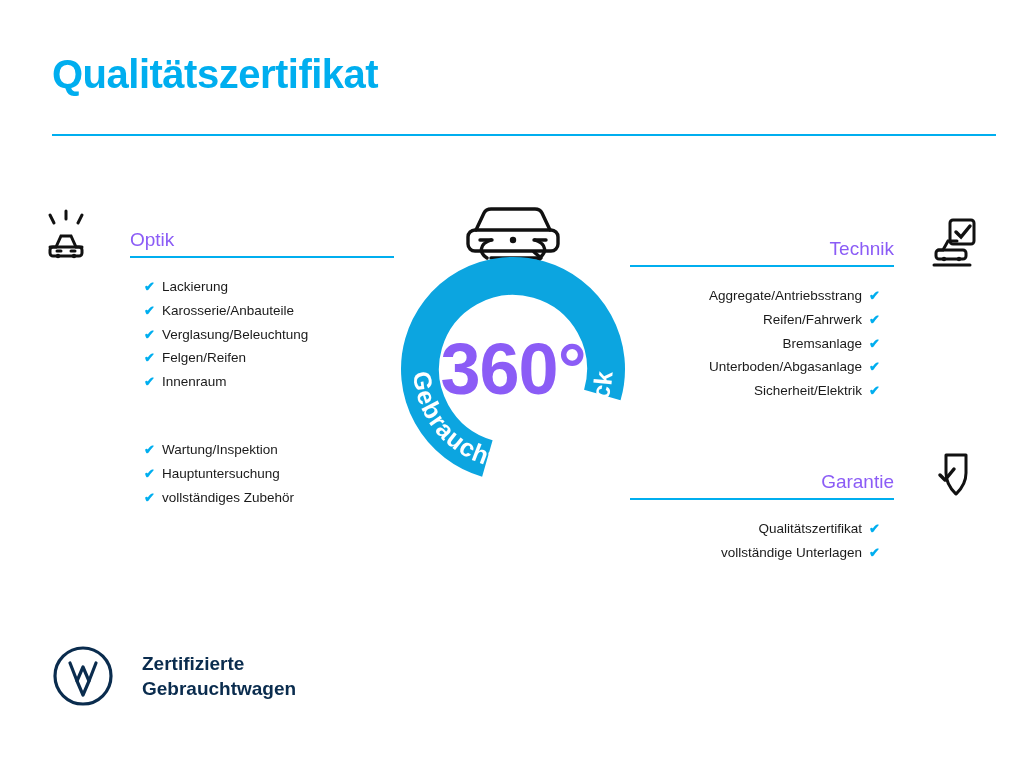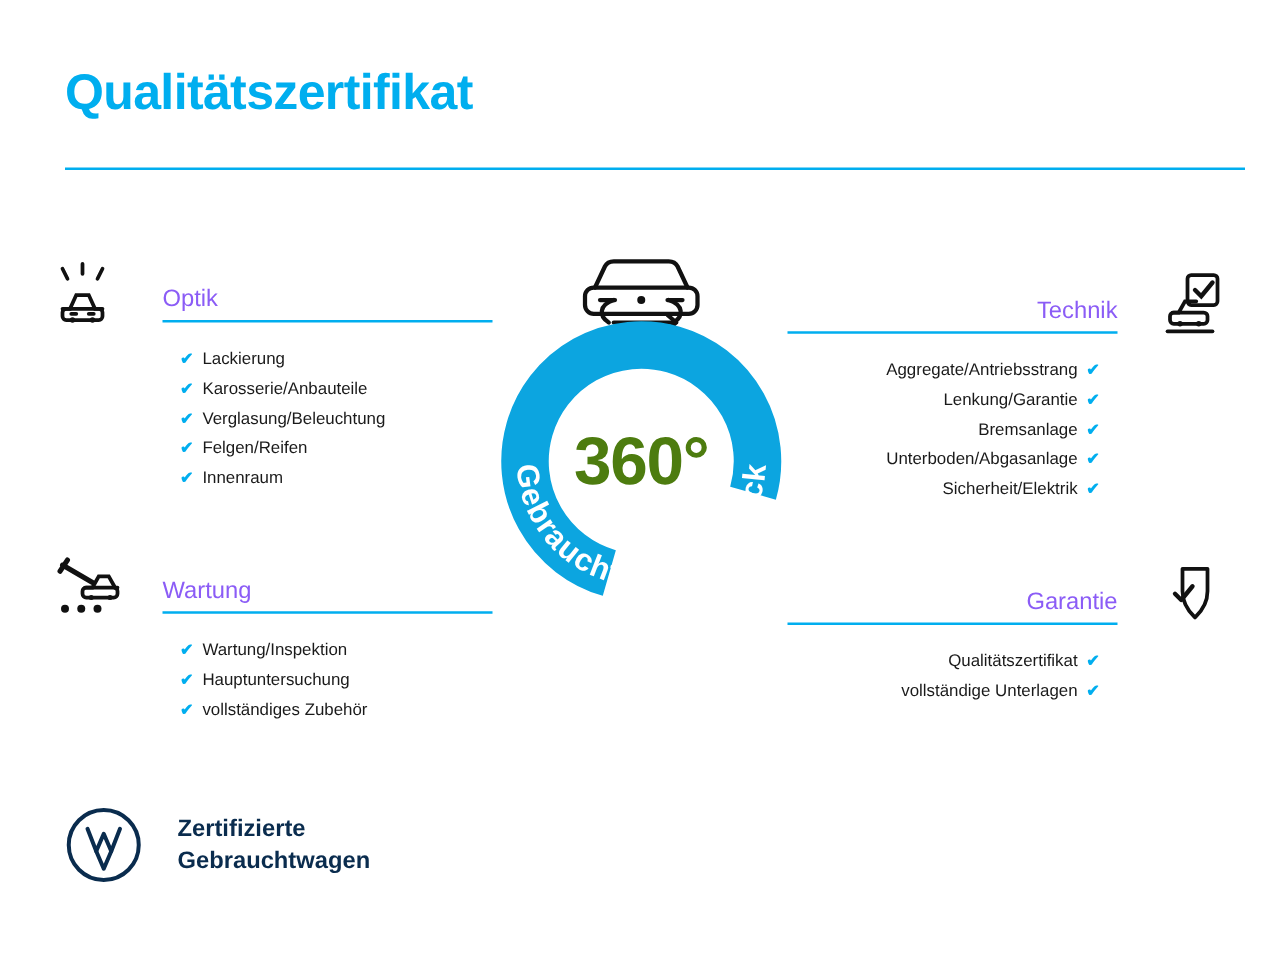--- a/index.html
+++ b/index.html
@@ -123,23 +123,23 @@
   }
   .deg {
     position: absolute;
     left: 0;
     top: 0;
     width: 250px;
     height: 250px;
     display: flex;
     align-items: center;
     justify-content: center;
-    font-size: 54px;
+    font-size: 72px;
     font-weight: bold;
-    color: #4d7c0f;
+    color: #8b5cf6;
     letter-spacing: -1px;
   }
   .car-top {
     position: absolute;
     left: 84px;
     top: 0;
     width: 118px;
     height: 80px;
   }
 
@@ -191,37 +191,20 @@
       <div class="items">
         <div class="item"><span class="check">✔</span><span>Lackierung</span></div>
         <div class="item"><span class="check">✔</span><span>Karosserie/Anbauteile</span></div>
         <div class="item"><span class="check">✔</span><span>Verglasung/Beleuchtung</span></div>
         <div class="item"><span class="check">✔</span><span>Felgen/Reifen</span></div>
         <div class="item"><span class="check">✔</span><span>Innenraum</span></div>
       </div>
     </div>
 
     <div class="block">
-      <div class="block-head">
-        <div class="icon-slot">
-          <svg width="72" height="56" viewBox="0 0 72 56" fill="none" stroke="#111" stroke-width="3" stroke-linecap="round">
-            <path d="M6 12 L30 26" stroke-width="4"></path>
-            <path d="M4 17 L10 8" stroke-width="4"></path>
-            <path d="M24 30 h6 l5 -9 h8 l5 9 h2"></path>
-            <rect x="22" y="30" width="28" height="8" rx="3"></rect>
-            <circle cx="29" cy="38" r="2" fill="#111" stroke="none"></circle>
-            <circle cx="44" cy="38" r="2" fill="#111" stroke="none"></circle>
-            <circle cx="8" cy="47" r="3.2" fill="#111" stroke="none"></circle>
-            <circle cx="21" cy="47" r="3.2" fill="#111" stroke="none"></circle>
-            <circle cx="34" cy="47" r="3.2" fill="#111" stroke="none"></circle>
-          </svg>
-        </div>
-        <div class="heading">Wartung</div>
-        <div class="head-rule"></div>
-      </div>
       <div class="items">
         <div class="item"><span class="check">✔</span><span>Wartung/Inspektion</span></div>
         <div class="item"><span class="check">✔</span><span>Hauptuntersuchung</span></div>
         <div class="item"><span class="check">✔</span><span>vollständiges Zubehör</span></div>
       </div>
     </div>
   </div>
 
   <div class="col-right">
 
@@ -236,21 +219,21 @@
             <circle cx="36" cy="43" r="2.2" fill="#111" stroke="none"></circle>
             <circle cx="51" cy="43" r="2.2" fill="#111" stroke="none"></circle>
             <path d="M26 49 h36" stroke-width="3"></path>
           </svg>
         </div>
         <div class="heading">Technik</div>
         <div class="head-rule"></div>
       </div>
       <div class="items">
         <div class="item"><span>Aggregate/Antriebsstrang</span><span class="check">✔</span></div>
-        <div class="item"><span>Lenkung/Garantie</span><span class="check">✔</span></div>
+        <div class="item"><span>Reifen/Fahrwerk</span><span class="check">✔</span></div>
         <div class="item"><span>Bremsanlage</span><span class="check">✔</span></div>
         <div class="item"><span>Unterboden/Abgasanlage</span><span class="check">✔</span></div>
         <div class="item"><span>Sicherheit/Elektrik</span><span class="check">✔</span></div>
       </div>
     </div>
 
     <div class="block">
       <div class="block-head">
         <div class="icon-slot">
           <svg width="72" height="56" viewBox="0 0 72 56" fill="none" stroke="#111" stroke-width="3" stroke-linecap="round" stroke-linejoin="round">

